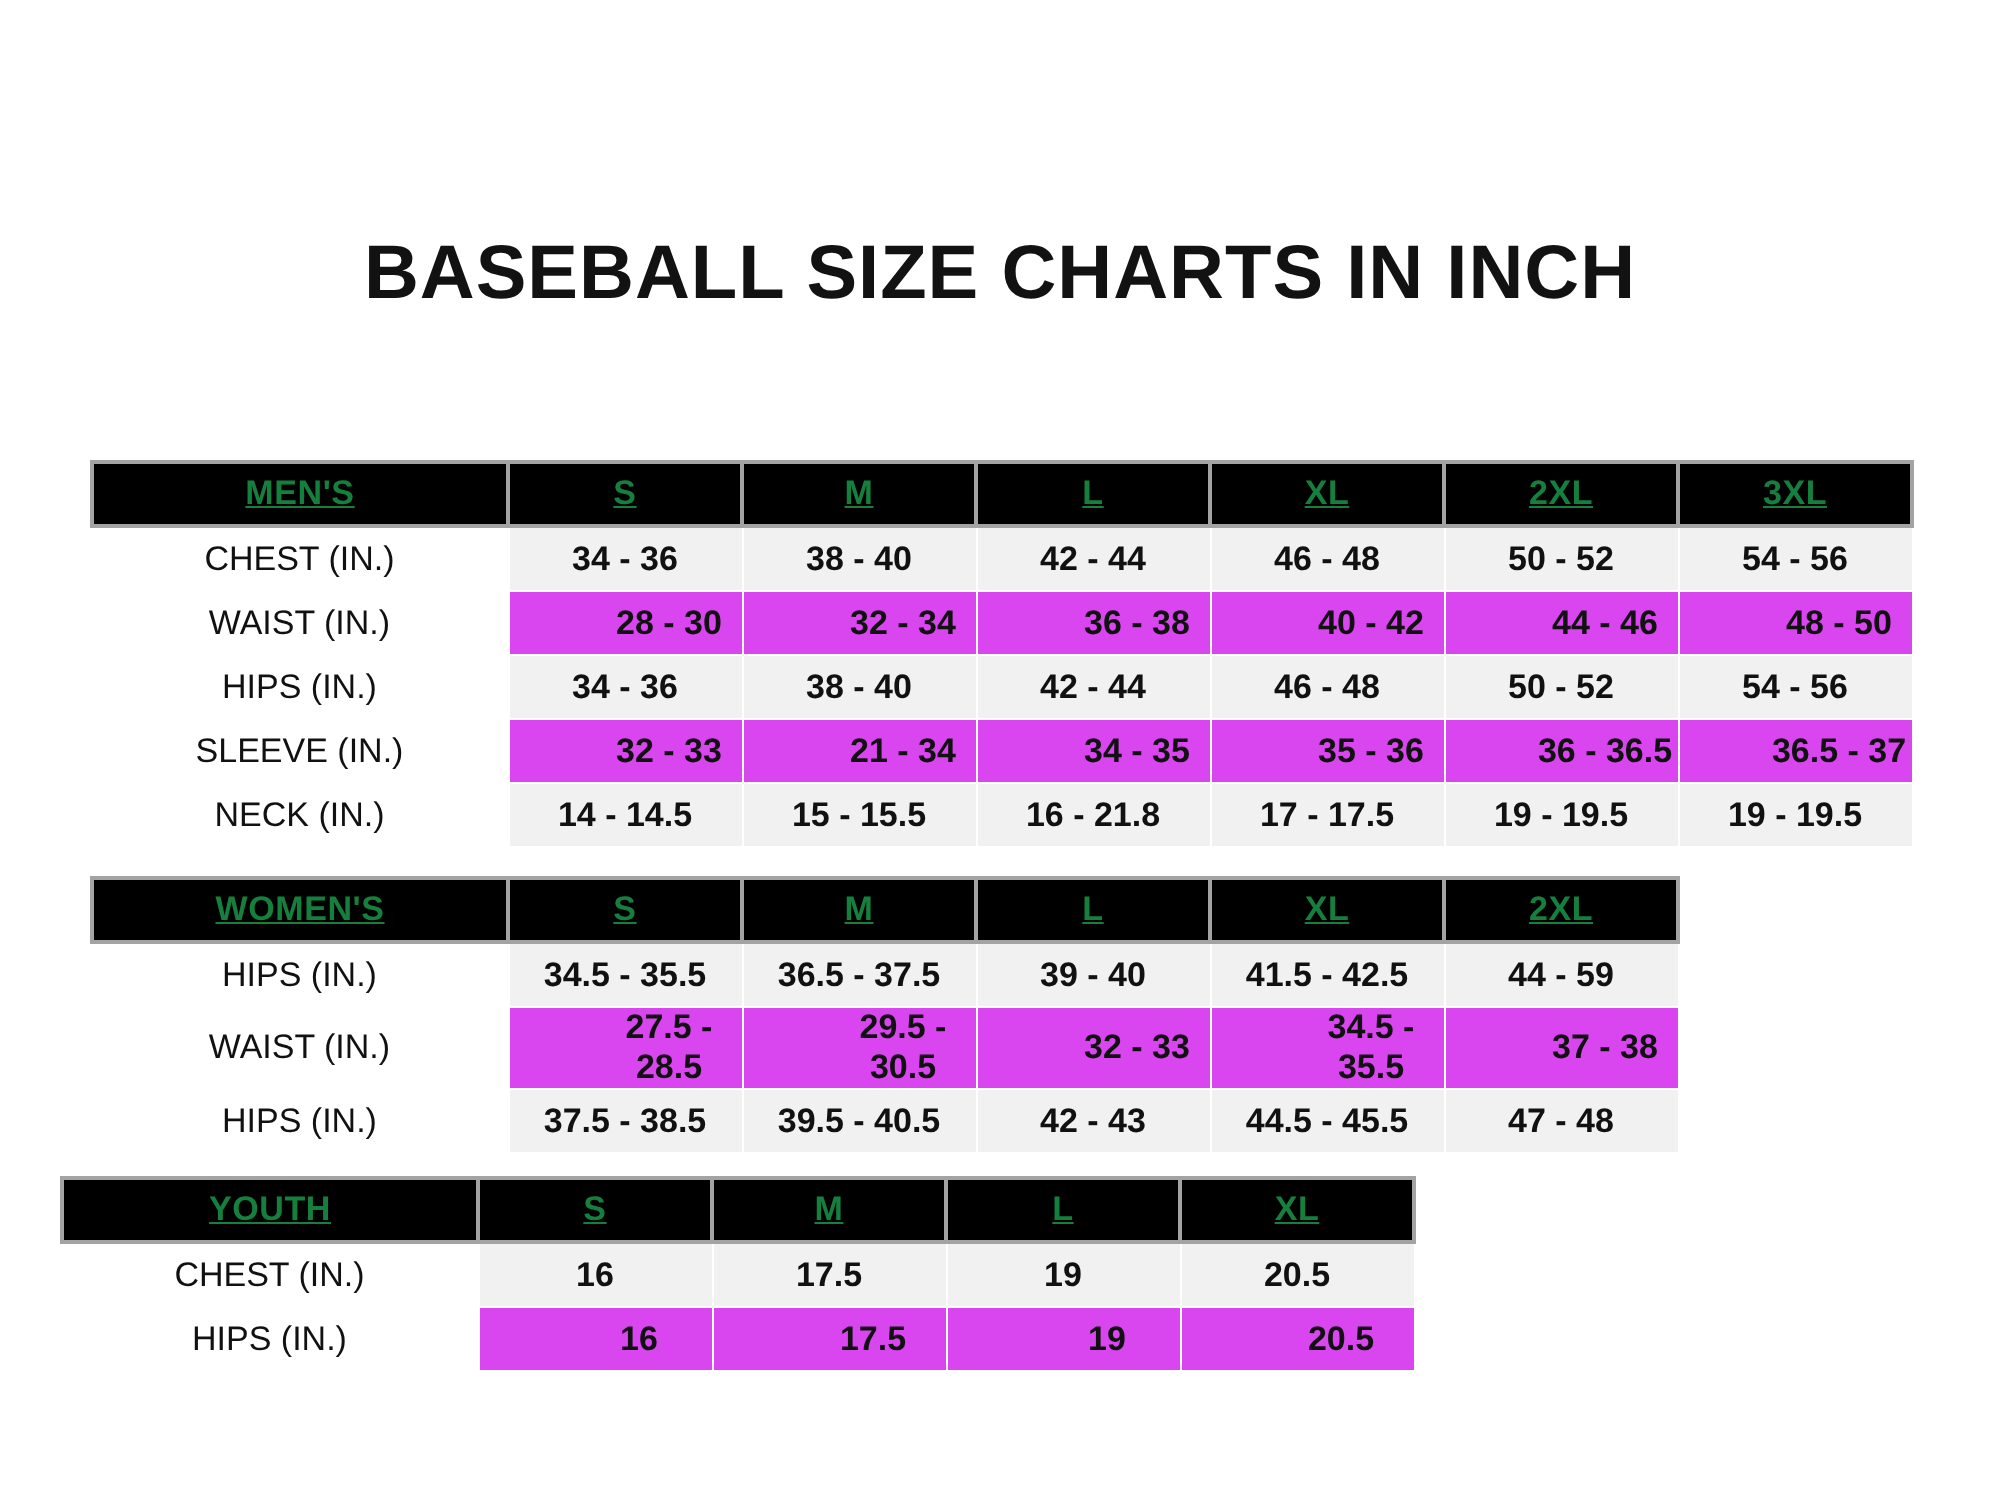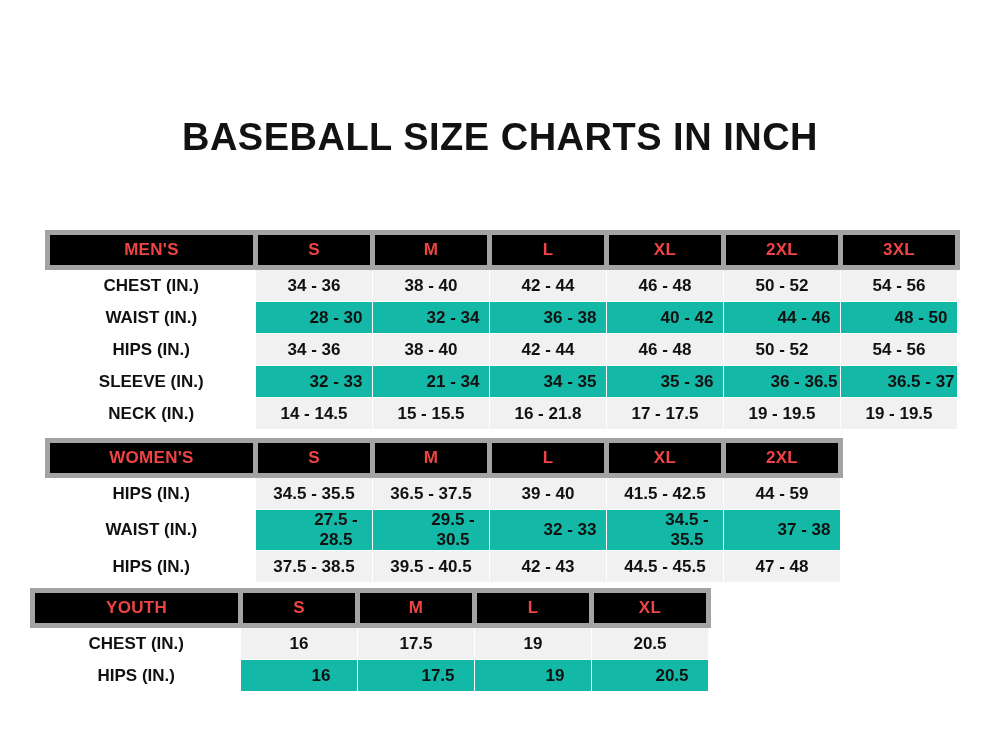--- a/index.html
+++ b/index.html
@@ -46,47 +46,48 @@
     height: 31px;
     text-align: center;
     vertical-align: middle;
     font-size: 17px;
     font-weight: bold;
     color: #111111;
     background: #ffffff;
   }
   .chart thead th {
     background: #000000;
-    color: #ef4444;
+    color: #15803d;
     font-size: 17px;
     font-weight: bold;
     letter-spacing: 0.3px;
     height: 30px;
-    border: 5px solid #a3a3a3;
+    border: 2px solid #a3a3a3;
+    text-decoration: underline;
   }
   .chart thead th.head-label {
     text-align: center;
   }
   .chart tbody tr.alt td {
     background: #ebebeb;
   }
   .chart tbody td.rowlabel {
     background: transparent;
-    font-weight: bold;
+    font-weight: normal;
     border-left: none;
     border-right: 1px solid #ffffff;
   }
   .chart tbody tr.alt td.rowlabel {
     background: transparent;
   }
   .chart tbody td.val {
     background: #f1f1f1;
   }
   .chart tbody tr.alt td.val {
-    background: #14b8a6;
+    background: #d946ef;
     padding-left: 44px;
   }
 
   
   #mens-chart  { top: 186px; left: 45px; width: 910px; }
   #womens-chart{ top: 394px; left: 45px; width: 790px; }
   #youth-chart { top: 544px; left: 30px; width: 676px; }
 
   #mens-chart col.c0   { width: 208px; }
   #mens-chart col.cx   { width: 117px; }

